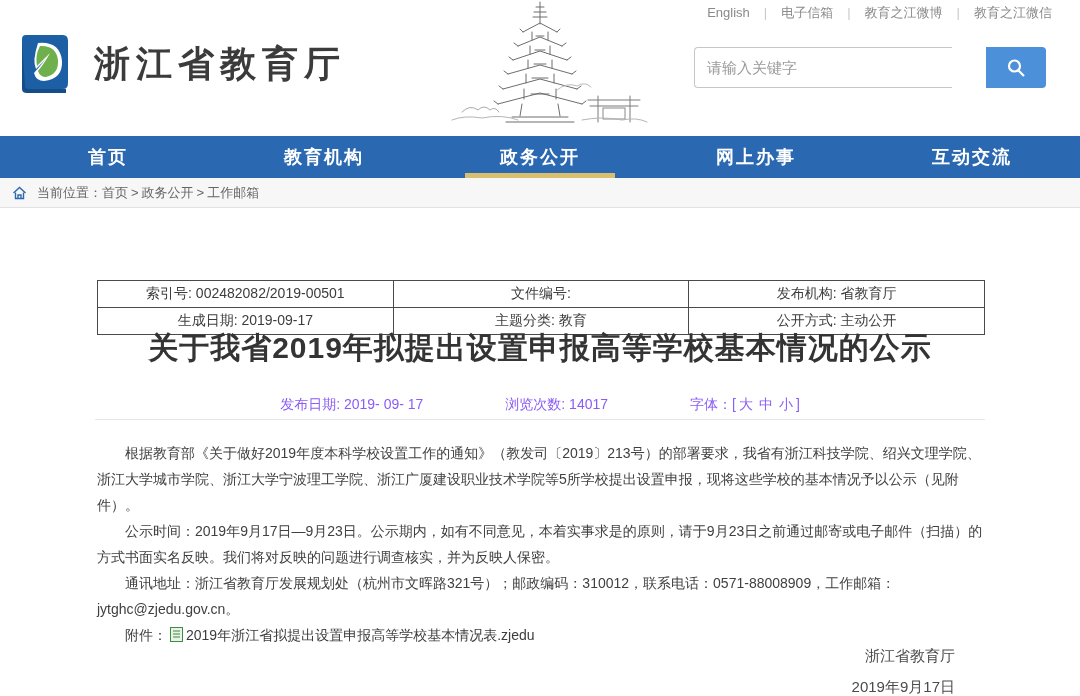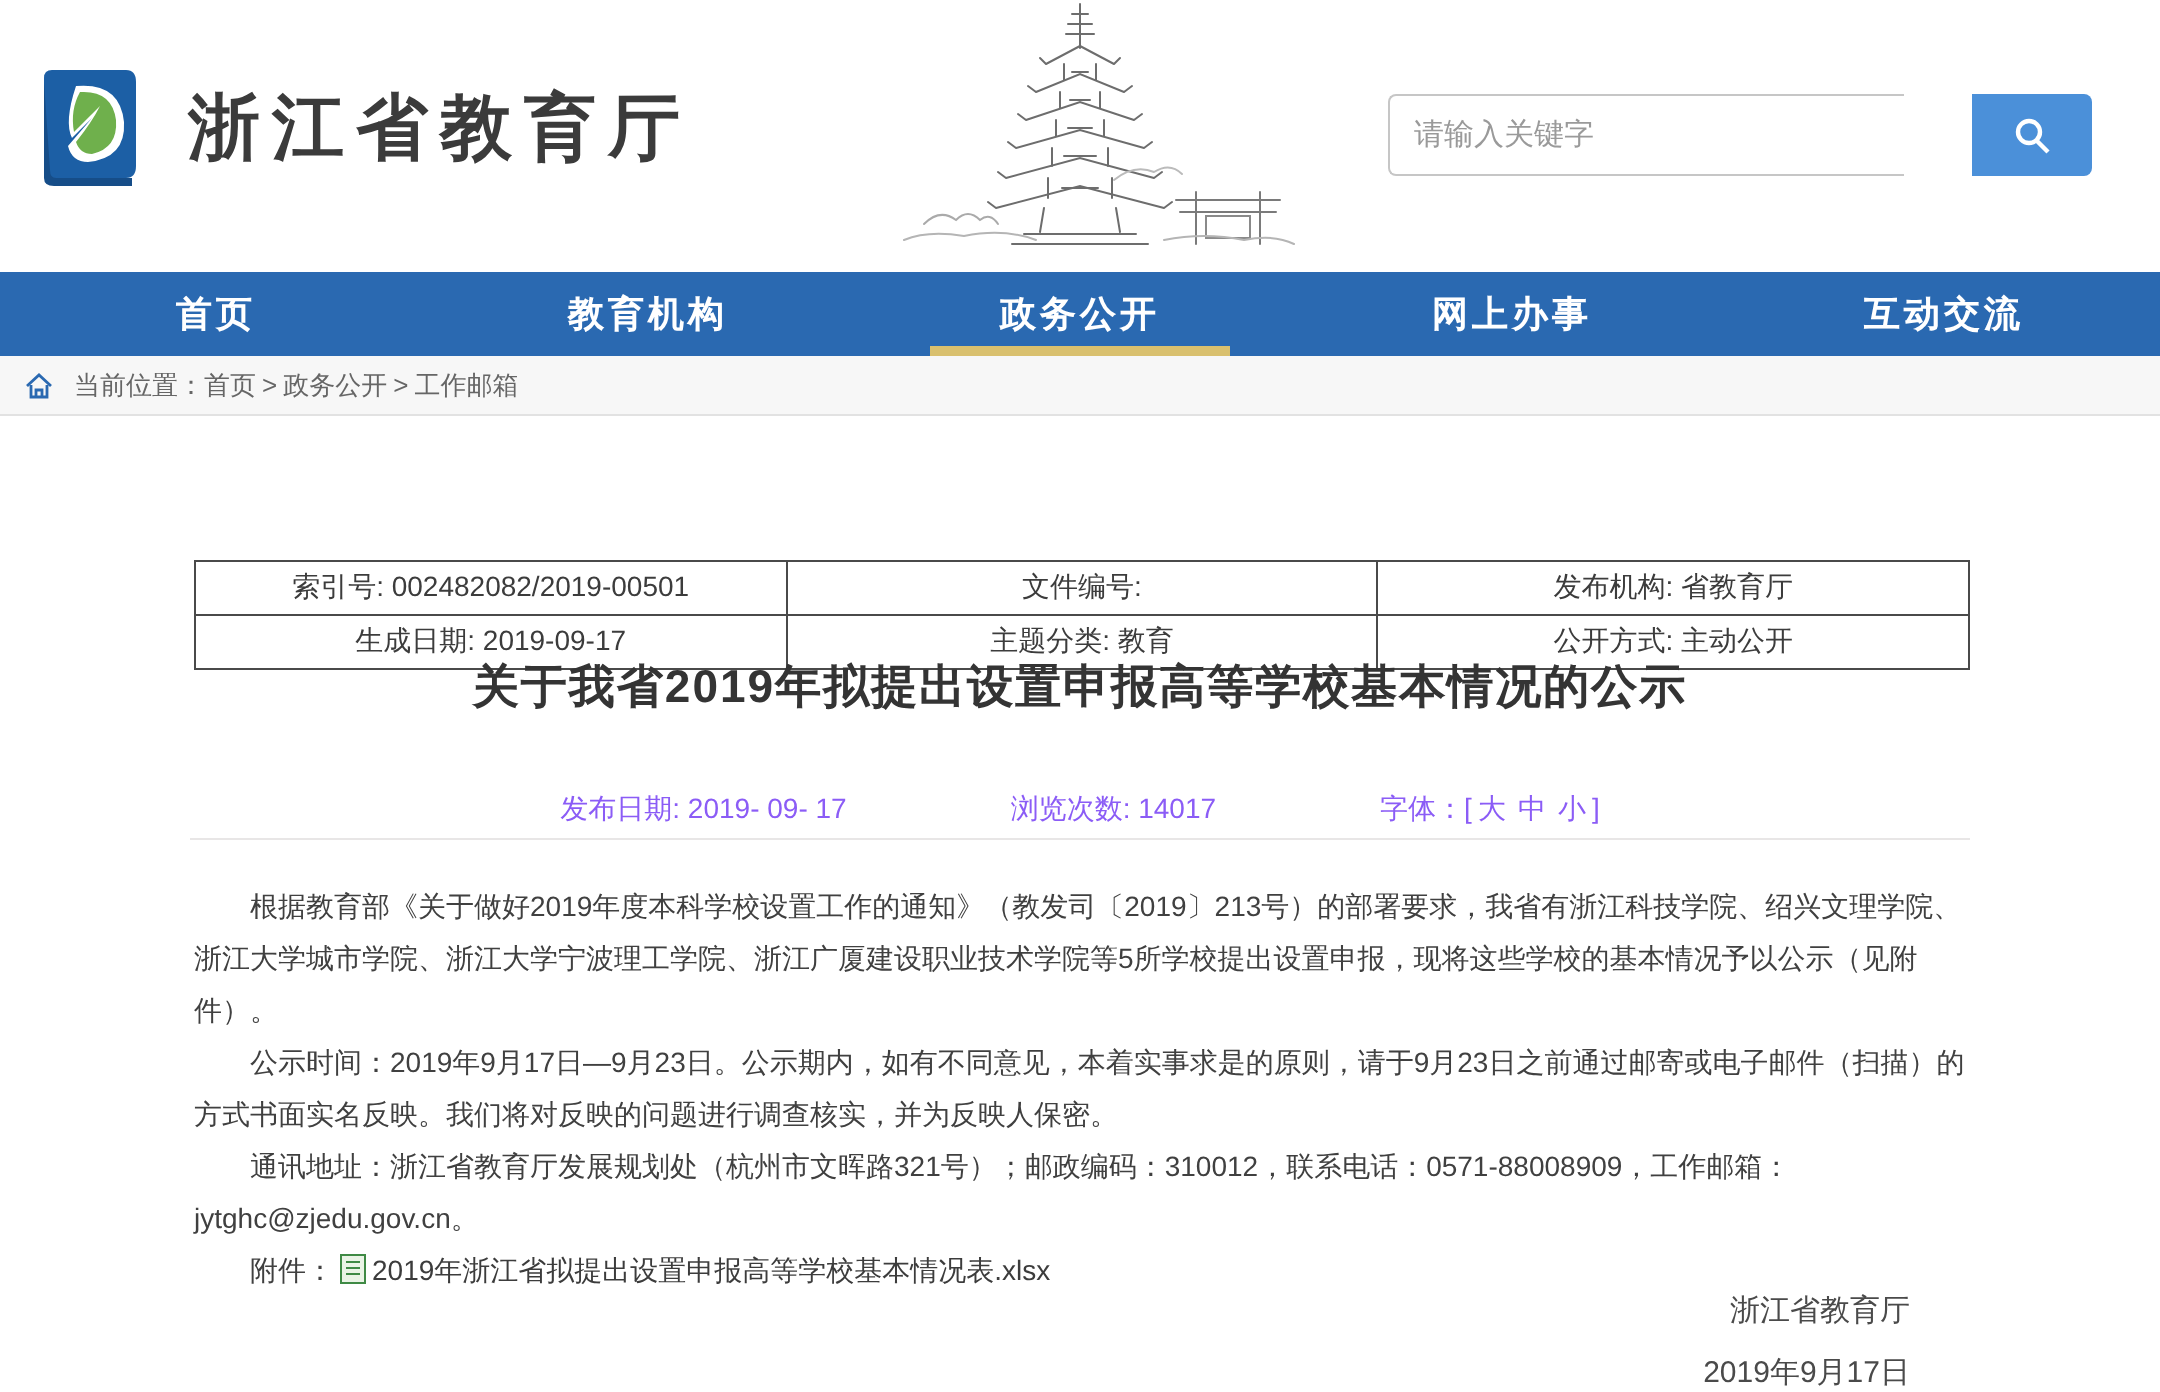--- a/index.html
+++ b/index.html
@@ -40,21 +40,21 @@
   .breadcrumb a { color:#666; text-decoration:none; cursor:pointer; }
   .crumb-sep { margin:0 3px; }
 
   
   .doc-table { position:absolute; top:248px; left:97px; width:888px; border-collapse:collapse;margin-top:32px; }
   .doc-table td { border:1px solid #4a4a4a; height:27px; text-align:center;
     font-size:14px; color:#3c3c3c; width:33.33%; }
 
   
   .article-title { position:absolute; top:328px; left:0; width:1080px; text-align:center;
-    font-size:23px; font-weight:bold; color:#343434; letter-spacing:1px; }
+    font-size:30px; font-weight:bold; color:#343434; letter-spacing:1px; }
   .article-meta { position:absolute; top:390px; left:95px; width:890px; height:30px;
     display:flex; justify-content:center; align-items:center; gap:82px;
     font-size:14px; color:#8b5cf6; border-bottom:1px solid #e8e6e6; }
   .font-sizer span.sz { cursor:pointer; margin:0 3px; }
 
   .article-body { position:absolute; top:440px; left:97px; width:888px;
     font-size:14px; color:#404040; line-height:26px; }
   .article-body p { text-indent:2em; }
   .attach-line { text-indent:2em; }
   .attach-link { color:#3c3c3c; text-decoration:none; cursor:pointer; }
@@ -63,20 +63,23 @@
   .signature { position:absolute; top:640px; left:0; width:955px; text-align:right;
     font-size:15px; color:#4a4a4a; line-height:31px; }
 </style>
 </head>
 <body>
 
 <div class="page">
 
   <div class="header">
 
+    <div class="topbar">
+      <a>English</a><span class="sep">|</span><a>电子信箱</a><span class="sep">|</span><a>教育之江微博</a><span class="sep">|</span><a>教育之江微信</a>
+    </div>
 
     <div class="logo">
       <svg class="logo-icon" viewBox="0 0 64 62">
         <path d="M6 6 Q6 2 10 2 L47 2 Q52 2 52 8 L52 50 Q52 56 47 56 L10 56 Q6 56 6 52 Z" fill="#1c5fa5"></path>
         <path d="M6 8 L6 56 Q6 60 11 60 L50 60 L50 56 L12 56 Q9 56 9 52" fill="#164d88"></path>
         <path d="M22 10 Q44 8 46 28 Q47 46 28 48 Q20 48 18 40 L30 26 Q22 34 20 36 Q16 28 22 10" fill="#ffffff"></path>
         <path d="M24 13 Q40 12 42 27 Q43 41 30 44 Q24 44 22 38 Q30 28 34 20 Q26 28 21 33 Q19 22 24 13" fill="#6fb04c"></path>
       </svg>
       <div class="site-title">浙江省教育厅</div>
     </div>
@@ -167,21 +170,21 @@
   <div class="article-body">
     <p>根据教育部《关于做好2019年度本科学校设置工作的通知》（教发司〔2019〕213号）的部署要求，我省有浙江科技学院、绍兴文理学院、浙江大学城市学院、浙江大学宁波理工学院、浙江广厦建设职业技术学院等5所学校提出设置申报，现将这些学校的基本情况予以公示（见附件）。</p>
     <p>公示时间：2019年9月17日—9月23日。公示期内，如有不同意见，本着实事求是的原则，请于9月23日之前通过邮寄或电子邮件（扫描）的方式书面实名反映。我们将对反映的问题进行调查核实，并为反映人保密。</p>
     <p>通讯地址：浙江省教育厅发展规划处（杭州市文晖路321号）；邮政编码：310012，联系电话：0571-88008909，工作邮箱：jytghc@zjedu.gov.cn。</p>
     <div class="attach-line">
       <span>附件：</span><svg class="xls-ico" width="13" height="15" viewBox="0 0 13 15">
           <rect x="0.5" y="0.5" width="12" height="14" fill="#eaf4e6" stroke="#3f8a45"></rect>
           <line x1="3" y1="4" x2="10" y2="4" stroke="#3f8a45"></line>
           <line x1="3" y1="7" x2="10" y2="7" stroke="#3f8a45"></line>
           <line x1="3" y1="10" x2="10" y2="10" stroke="#3f8a45"></line>
-        </svg><a class="attach-link">2019年浙江省拟提出设置申报高等学校基本情况表.xlsx</a>
+        </svg><a class="attach-link">2019年浙江省拟提出设置申报高等学校基本情况表.zjedu</a>
     </div>
   </div>
 
   <div class="signature">
     <div>浙江省教育厅</div>
     <div>2019年9月17日</div>
   </div>
 
 </div>
 

